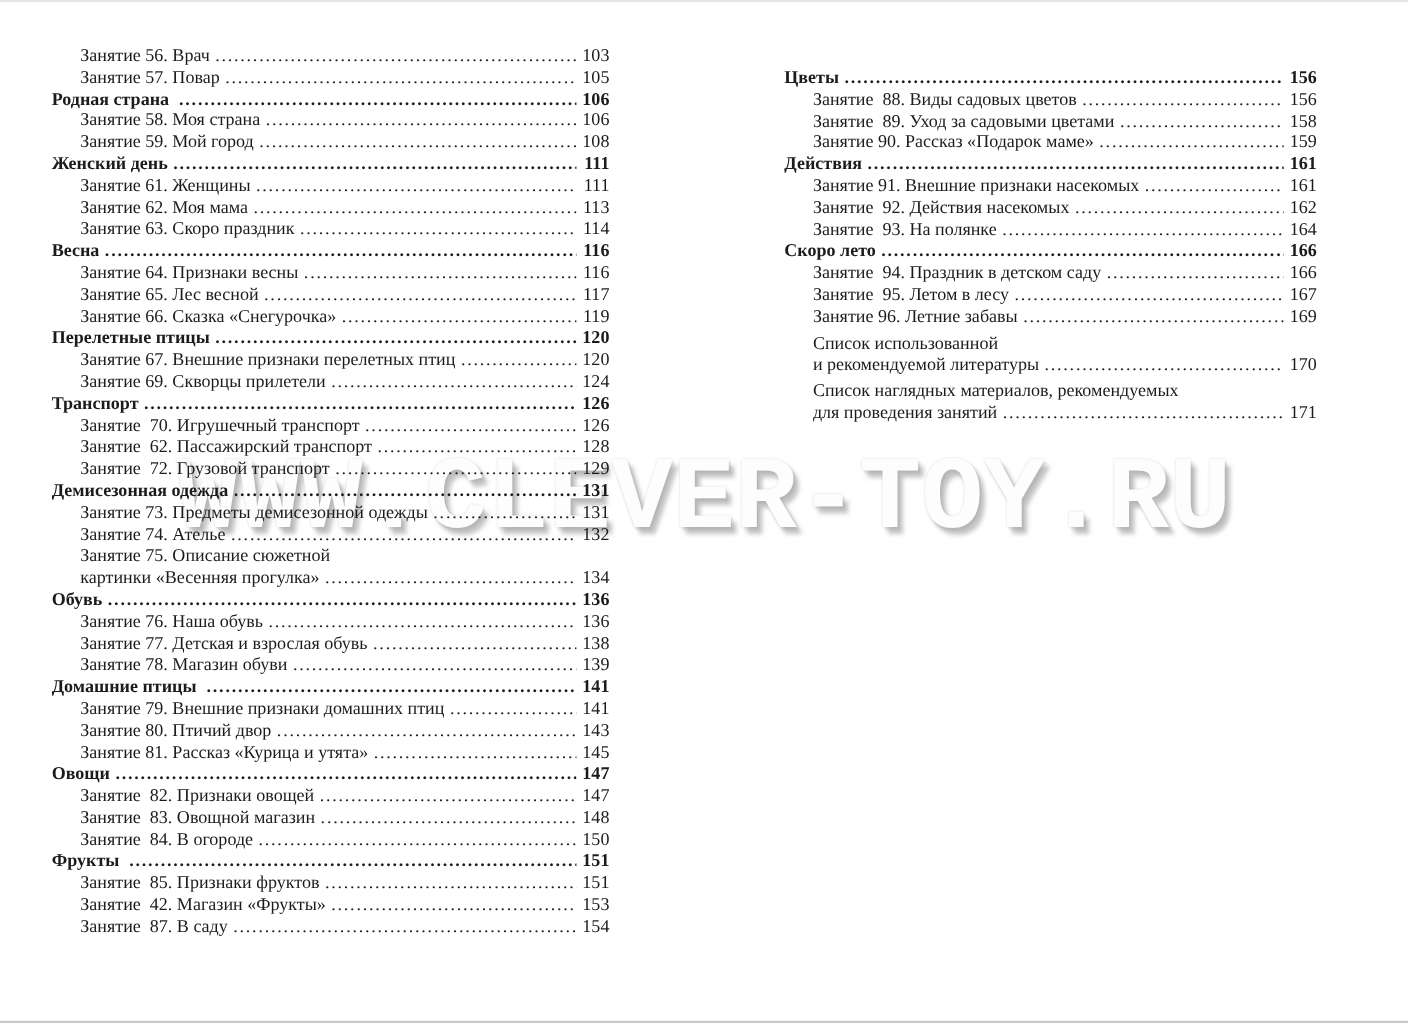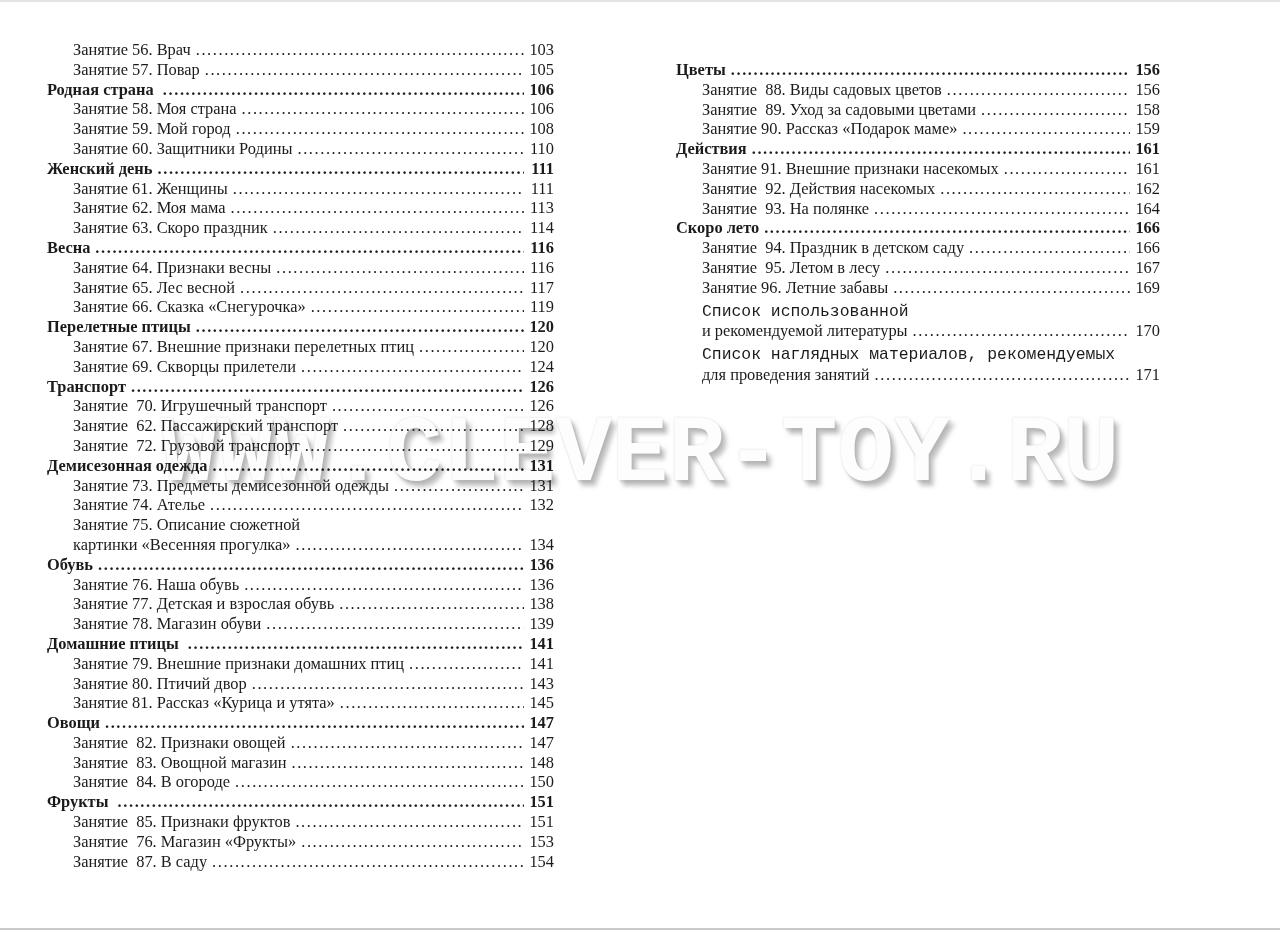--- a/index.html
+++ b/index.html
@@ -30,32 +30,32 @@
     text-shadow:
       5px 6px 4px rgba(150,150,150,0.55),
       2px 3px 2px rgba(175,175,175,0.35),
       0 0 2px rgba(208,208,208,0.85);
     z-index: 1;
     user-select: none;
   }
 
   .col { position: absolute; z-index: 2; }
   .col-left  { left: 47px;  top: 40px; width: 507px; }
-  .col-right { left: 676px; top: 60px; width: 484px; }
+  .col-right { left: 713px; top: 60px; width: 484px; }
 
   .row {
     display: flex;
     align-items: baseline;
     height: 19.8px;
     line-height: 19.8px;
     font-size: 16.4px;
   }
   .row.indent { padding-left: 26px; }
   .row.bold   { font-weight: bold; }
-  .row.gap    { margin-top: 4px; font-family: Liberation Mono, monospace; }
+  .row.gap    { margin-top: 4px; }
 
   .txt { white-space: pre; flex: none; }
   .leader {
     flex: 1 1 auto;
     min-width: 0;
     overflow: hidden;
     white-space: nowrap;
     margin: 0 3px 0 5px;
     letter-spacing: 1.6px;
   }
@@ -89,25 +89,20 @@
       <div class="row indent">
         <span class="txt">Занятие 58. Моя страна</span>
         <span class="leader"></span>
         <span class="pg">106</span>
       </div>
       <div class="row indent">
         <span class="txt">Занятие 59. Мой город</span>
         <span class="leader"></span>
         <span class="pg">108</span>
       </div>
-      <div class="row indent">
-        <span class="txt">Занятие 60. Защитники Родины</span>
-        <span class="leader"></span>
-        <span class="pg">110</span>
-      </div>
       <div class="row bold">
         <span class="txt">Женский день</span>
         <span class="leader"></span>
         <span class="pg">111</span>
       </div>
       <div class="row indent">
         <span class="txt">Занятие 61. Женщины</span>
         <span class="leader"></span>
         <span class="pg">111</span>
       </div>
@@ -263,21 +258,21 @@
         <span class="txt">Фрукты </span>
         <span class="leader"></span>
         <span class="pg">151</span>
       </div>
       <div class="row indent">
         <span class="txt">Занятие  85. Признаки фруктов</span>
         <span class="leader"></span>
         <span class="pg">151</span>
       </div>
       <div class="row indent">
-        <span class="txt">Занятие  76. Магазин «Фрукты»</span>
+        <span class="txt">Занятие  42. Магазин «Фрукты»</span>
         <span class="leader"></span>
         <span class="pg">153</span>
       </div>
       <div class="row indent">
         <span class="txt">Занятие  87. В саду</span>
         <span class="leader"></span>
         <span class="pg">154</span>
       </div>
     </div>
 

